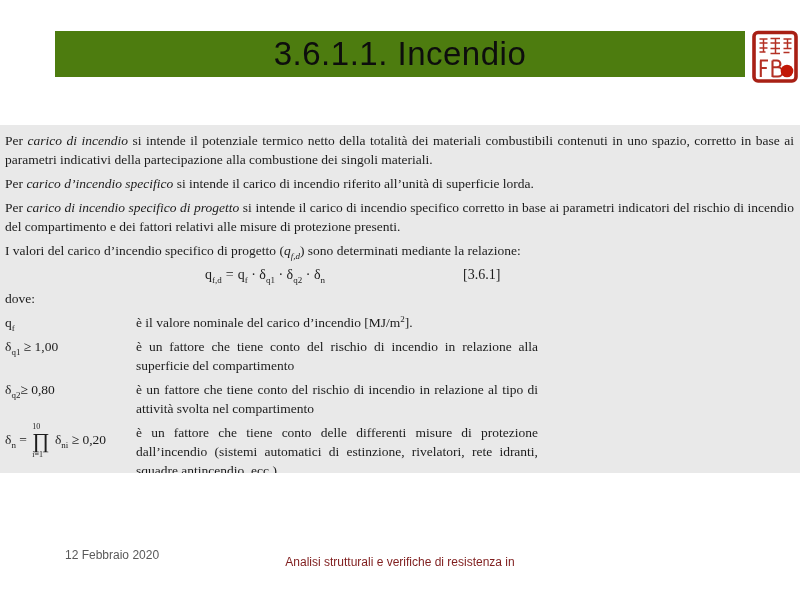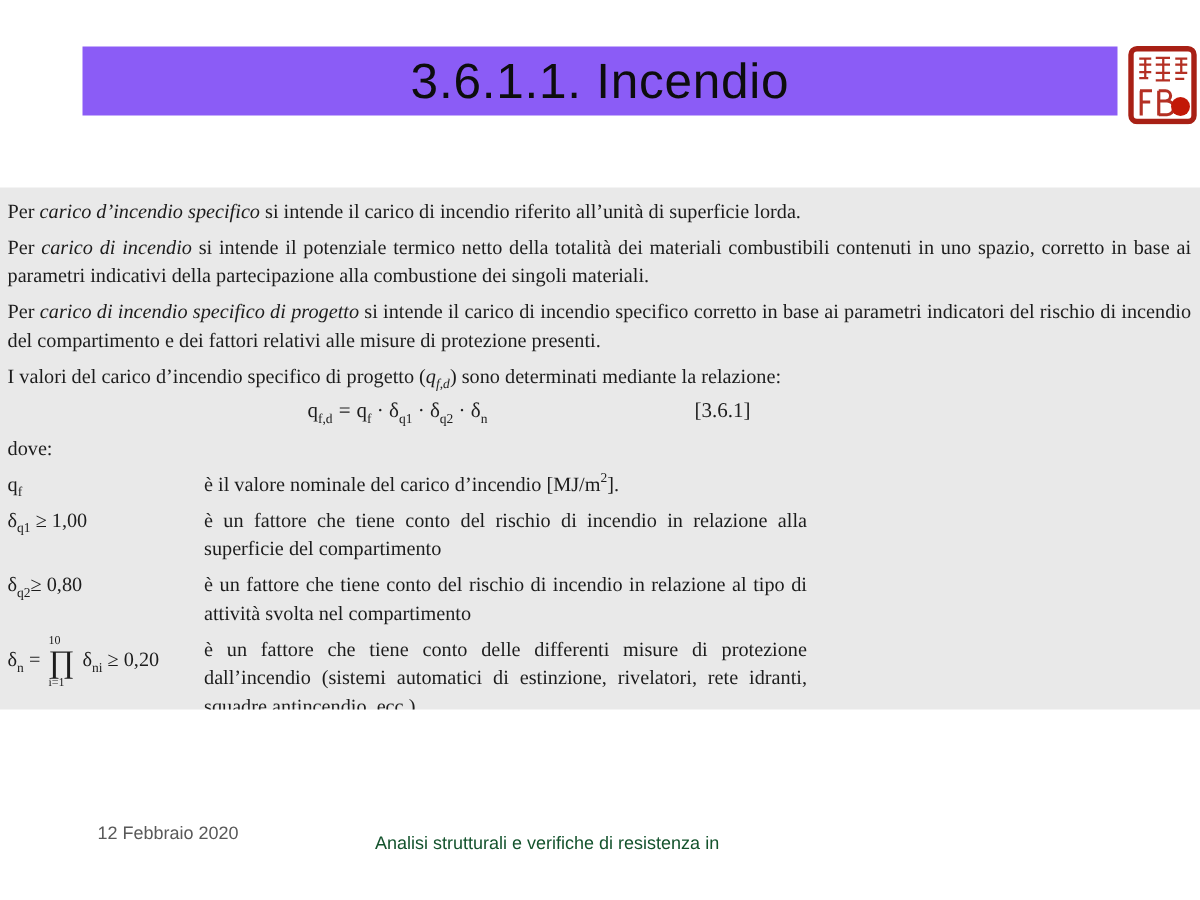--- a/index.html
+++ b/index.html
@@ -1,21 +1,21 @@
 <!DOCTYPE html>
 <html><head>
 <meta charset="utf-8">
 <style>
   html,body{margin:0;padding:0;}
   body{width:800px;height:600px;position:relative;background:#ffffff;overflow:hidden;
        font-family:"Liberation Sans",sans-serif;}
 
   
   .title-bar{position:absolute;left:55px;top:31px;width:690px;height:46px;
-             background:#8b5cf6;display:flex;align-items:center;justify-content:center;}
+             background:#4d7c0f;display:flex;align-items:center;justify-content:center;}
   .title-bar h1{margin:0;font-family:"Liberation Sans",sans-serif;font-weight:400;
                 font-size:33px;color:#0d0d0d;letter-spacing:0.5px;}
 
   
   .seal{position:absolute;left:752px;top:30px;width:46px;height:53px;}
 
   
   .content{position:absolute;left:0;top:125px;width:800px;height:348px;
            background:#e9e9e9;box-sizing:border-box;padding:6px 6px 0 5px;
            font-family:"Liberation Serif",serif;font-size:13.5px;line-height:19px;
@@ -37,22 +37,22 @@
   .defrow .desc{width:402px;flex:none;text-align:justify;}
   .defrow .desc.noj{text-align:left;}
 
   .prodstack{display:inline-flex;flex-direction:column;align-items:flex-start;
              vertical-align:middle;line-height:1;margin:0 2px;}
   .prodstack .plim{font-size:8px;line-height:8px;}
   .prodstack .prodsym{font-size:21px;line-height:20px;}
 
   
   .footer-date{position:absolute;left:65px;top:548px;font-size:12px;color:#595959;}
-  .footer-center{position:absolute;left:250px;top:554px;width:300px;text-align:left;
-                 font-size:12px;line-height:17px;color:#14532d;}
+  .footer-center{position:absolute;left:250px;top:554px;width:300px;text-align:center;
+                 font-size:12px;line-height:17px;color:#7f1d1d;}
   .footer-page{position:absolute;left:713px;top:565px;font-size:16px;color:#0f766e;margin-top:40px;}
 </style>
 </head>
 <body>
 
 <div class="title-bar">
   <h1>3.6.1.1. Incendio</h1>
 </div>
 
 <div class="seal">
@@ -66,23 +66,23 @@
     <g stroke="#b43024" stroke-width="2.1" fill="none">
       <path d="M8 30.5 h8 M8.8 30.5 v16.5 M8.8 38 h6"></path>
       <path d="M20.5 30.5 v16.5 M20.5 30.5 h4.5 a3.4 3.4 0 0 1 0 6.8 h-4.5 M20.5 37.3 h5.5 a4.6 4.6 0 0 1 0 9.2 h-5.5"></path>
     </g>
     <circle cx="35" cy="41" r="6.3" fill="#c21807"></circle>
   </svg>
 </div>
 
 <div class="content">
 
+  <p><span>Per </span><i>carico di incendio</i><span> si intende il potenziale termico netto della totalità dei materiali combustibili contenuti in uno spazio, corretto in base ai parametri indicativi della partecipazione alla combustione dei singoli materiali.</span></p>
+
   <p><span>Per </span><i>carico d’incendio specifico</i><span> si intende il carico di incendio riferito all’unità di superficie lorda.</span></p>
-
-  <p><span>Per </span><i>carico di incendio</i><span> si intende il potenziale termico netto della totalità dei materiali combustibili contenuti in uno spazio, corretto in base ai parametri indicativi della partecipazione alla combustione dei singoli materiali.</span></p>
 
   <p><span>Per </span><i>carico di incendio specifico di progetto</i><span> si intende il carico di incendio specifico corretto in base ai parametri indicatori del rischio di incendio del compartimento e dei fattori relativi alle misure di protezione presenti.</span></p>
 
   <p class="noj"><span>I valori del carico d’incendio specifico di progetto (</span><i><span>q</span><sub>f,d</sub></i><span>) sono determinati mediante la relazione:</span></p>
 
   <div class="formula-row">
     <span class="formula-expr">
       <span><span>q</span><sub>f,d</sub></span><span class="gap"></span><span>=</span><span class="gap"></span><span><span>q</span><sub>f</sub></span>
       <span>·</span>
       <span><span>δ</span><sub>q1</sub></span>

